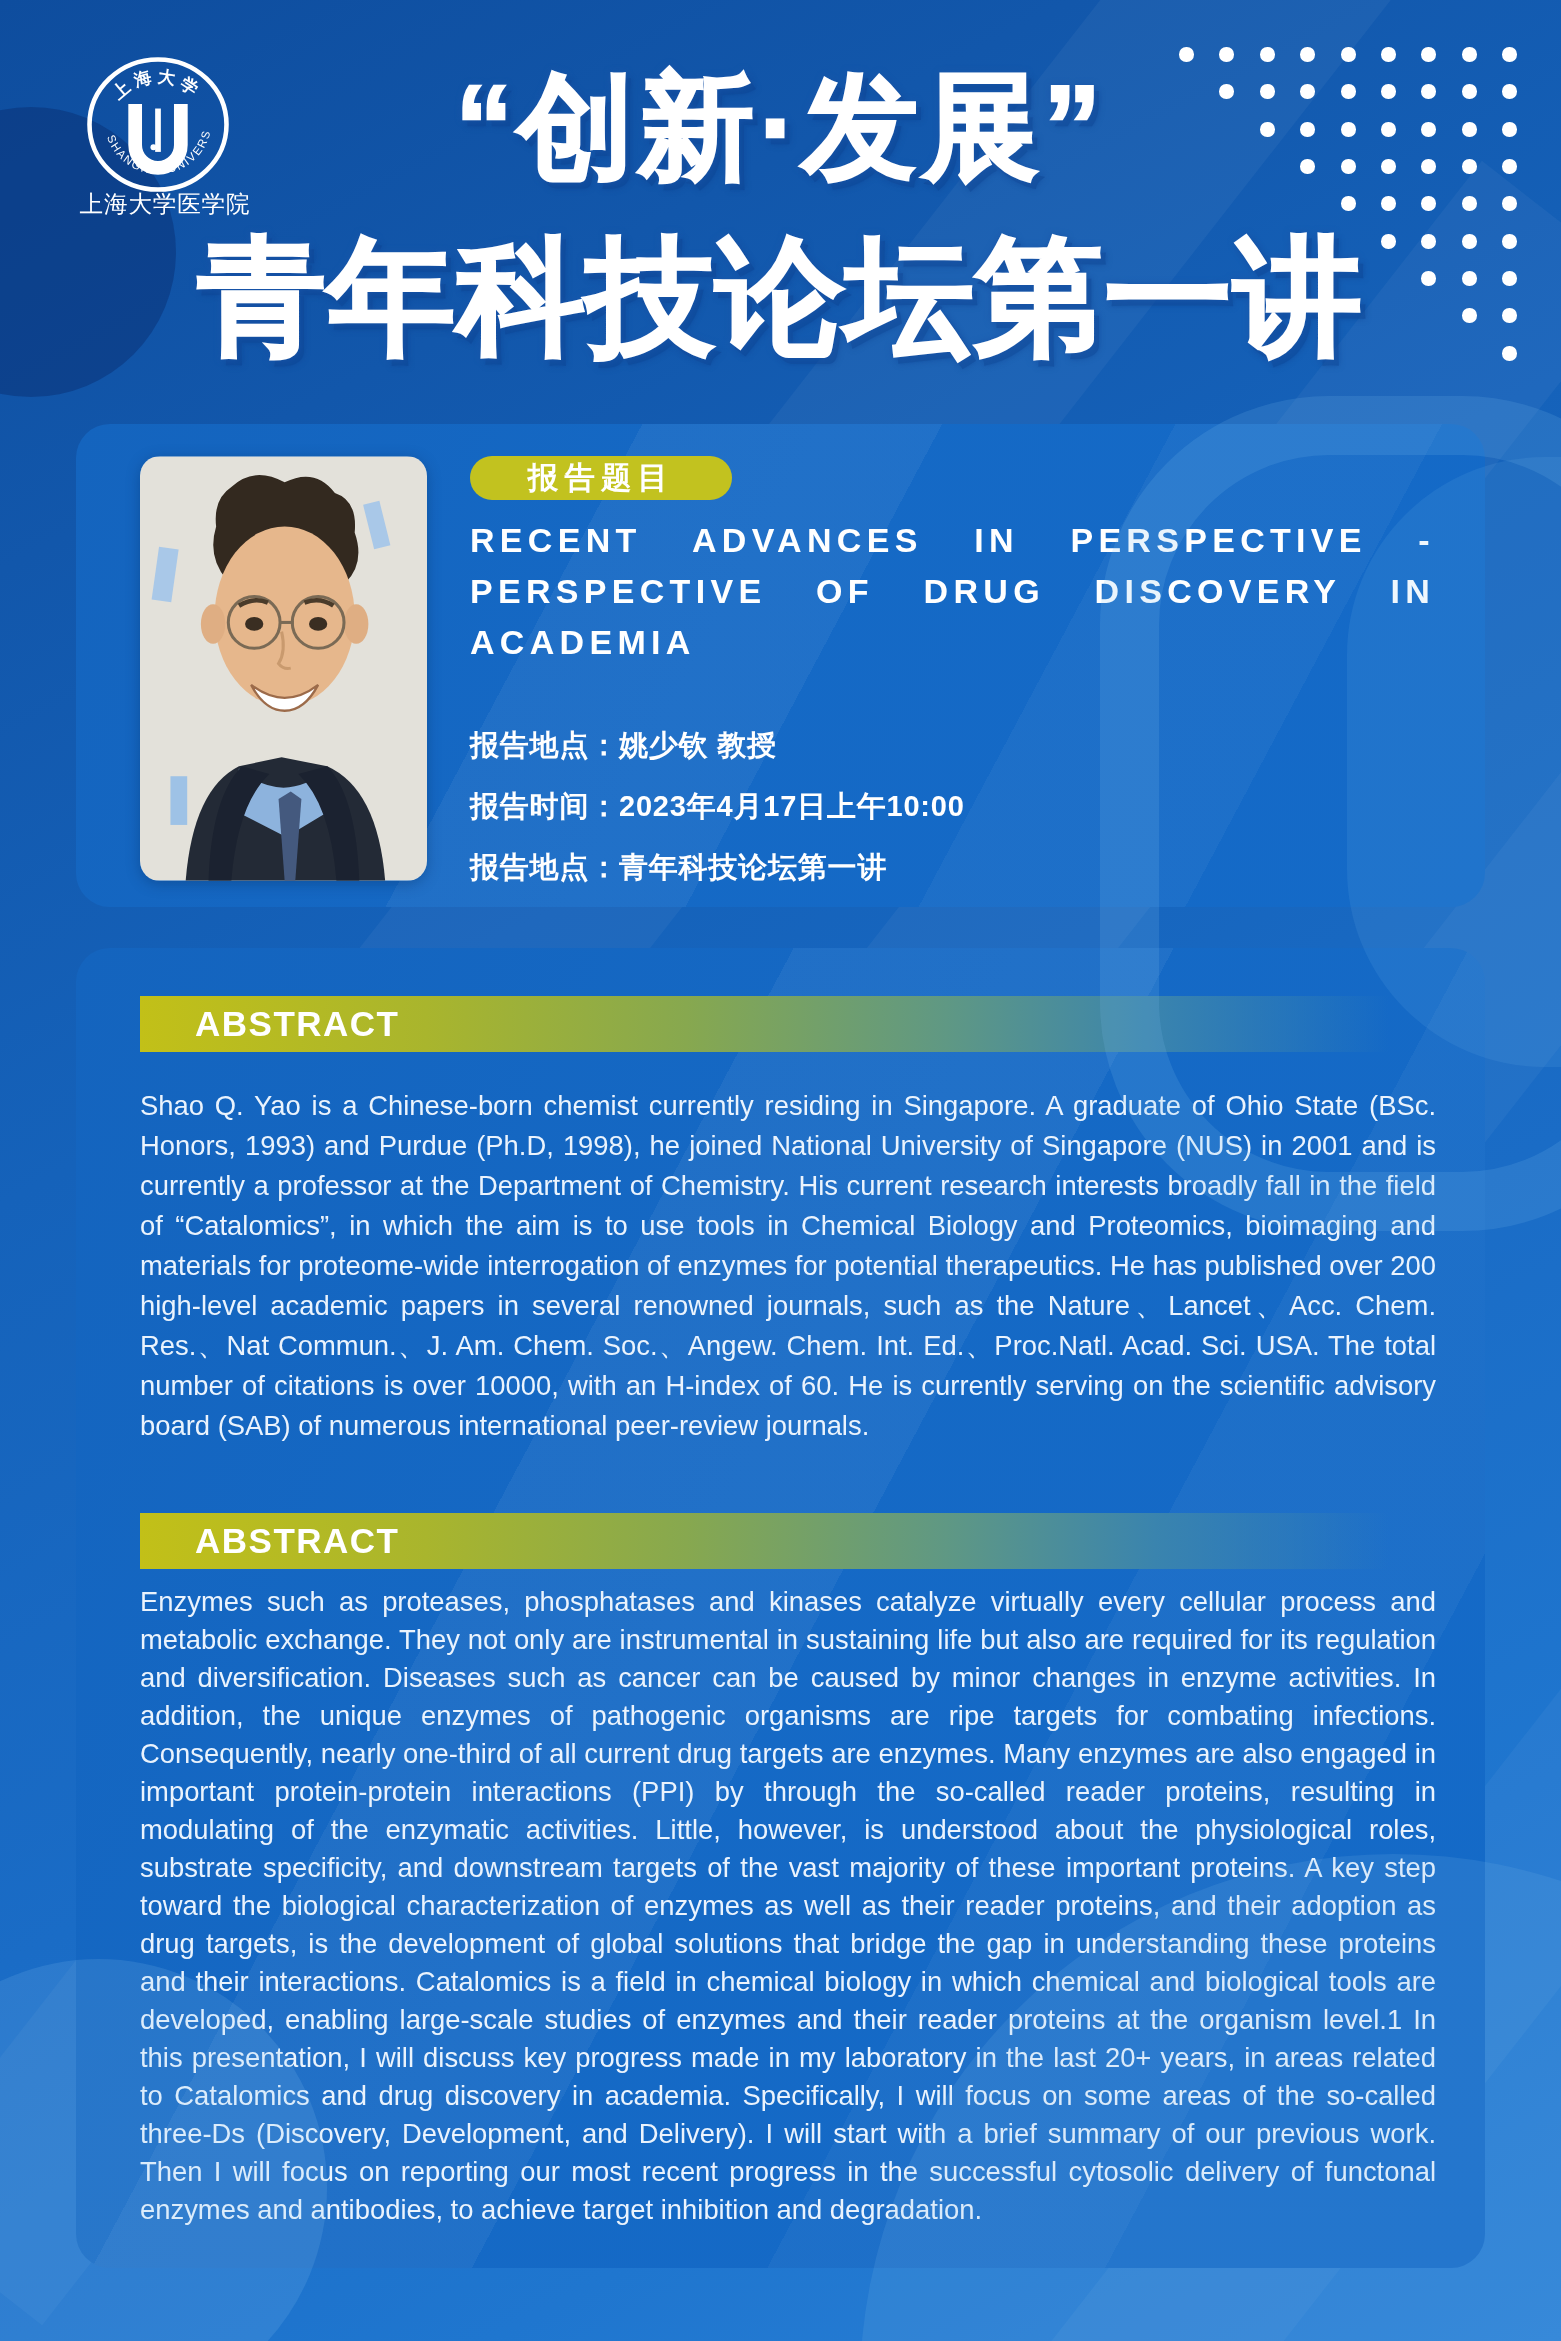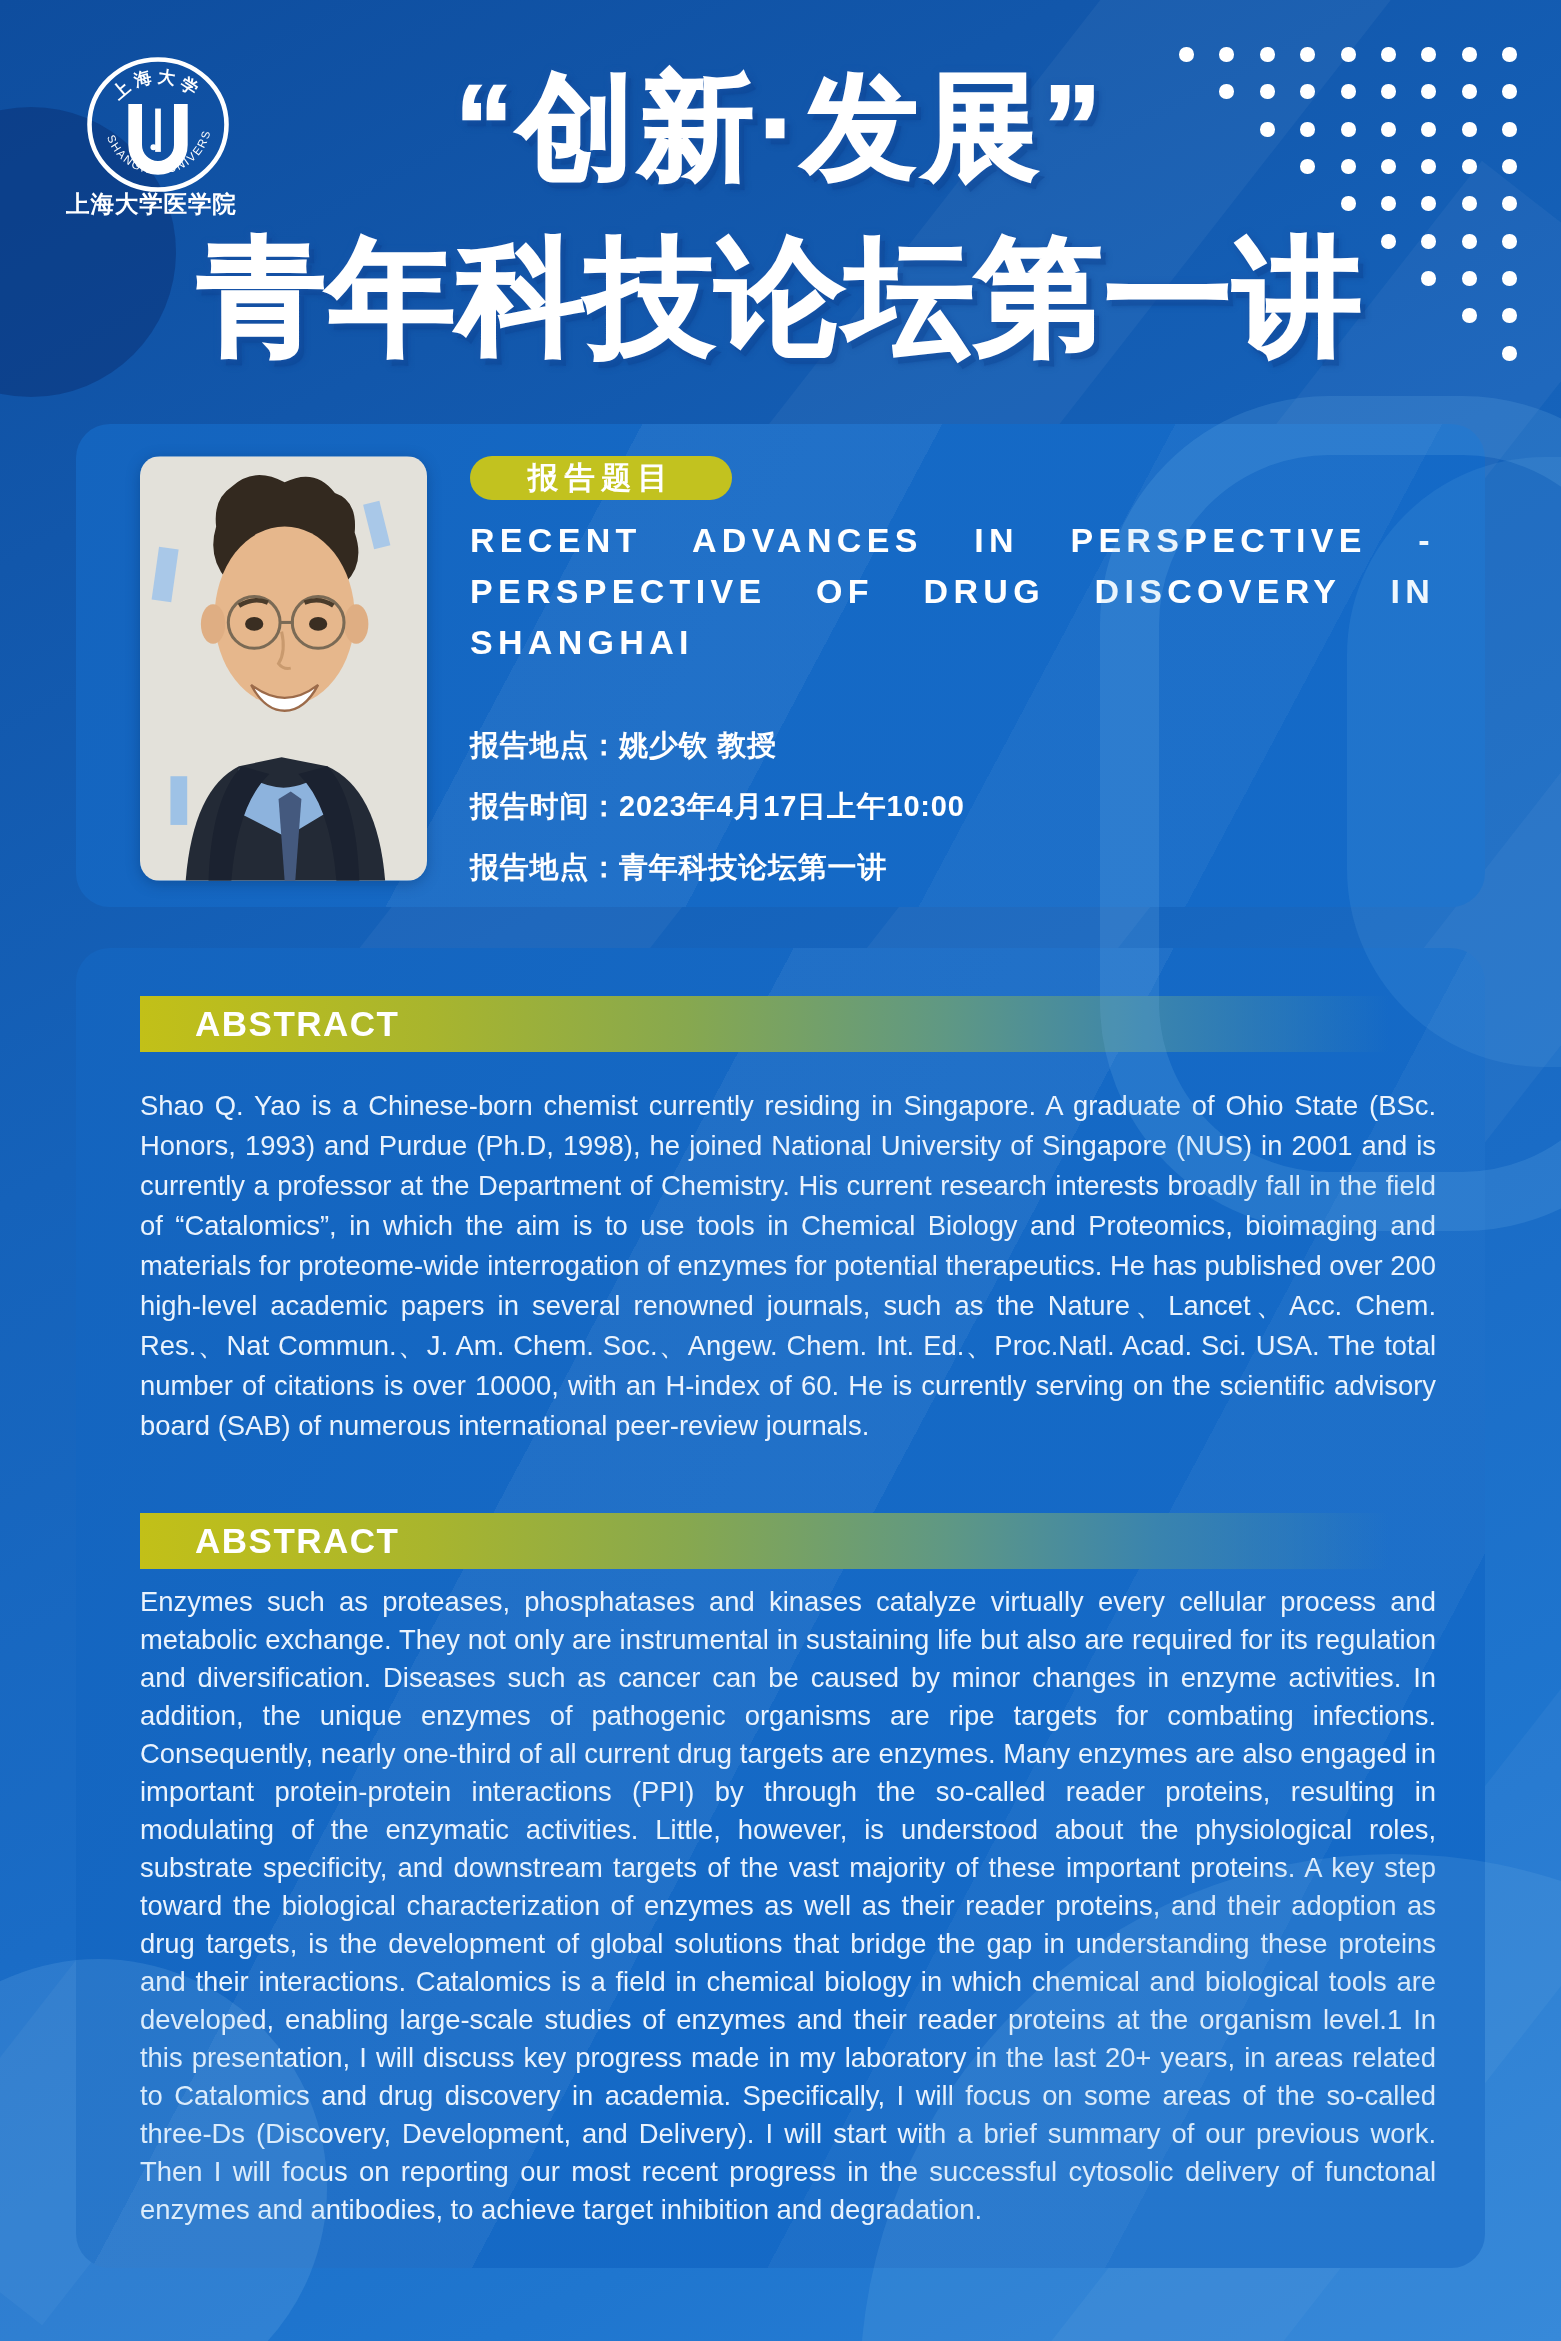--- a/index.html
+++ b/index.html
@@ -24,21 +24,21 @@
   .c-light-bl{left:-130px;top:1959px;width:457px;height:457px;background:rgba(140,198,242,0.16);}
   .swoosh-right{position:absolute;right:-130px;top:396px;width:473px;height:717px;border:59px solid rgba(125,188,236,0.17);border-radius:229px;pointer-events:none;}
   .swoosh-right2{position:absolute;right:-259px;top:457px;width:473px;height:610px;background:rgba(125,188,236,0.12);border-radius:198px;pointer-events:none;}
   .c-br{position:absolute;right:-366px;bottom:-579px;width:1067px;height:1067px;border-radius:50%;background:rgba(125,188,236,0.15);pointer-events:none;}
   .decor-top{z-index:4;}
   
   .dots{position:absolute;left:1179px;top:47px;width:343px;height:320px;z-index:2;pointer-events:none;}
   .dots i{position:absolute;width:14.5px;height:14.5px;border-radius:50%;background:#ffffff;display:block;}
   
   .logo-wrap{position:absolute;left:78px;top:56px;z-index:5;text-align:center;width:160px;}
-  .org-name{position:absolute;left:66px;top:188px;width:198px;z-index:5;color:#ffffff;font-size:23.6px;font-weight:bold;letter-spacing:0.8px;white-space:nowrap;}
+  .org-name{position:absolute;left:66px;top:188px;width:198px;z-index:5;color:#ffffff;font-size:23.6px;font-weight:normal;letter-spacing:0.8px;white-space:nowrap;text-align:center;}
   .cn-title{position:absolute;left:0;width:100%;text-align:center;z-index:5;
     font-weight:900;color:#ffffff;
     -webkit-text-stroke:2.3px #ffffff;
     filter:drop-shadow(0 0 3px rgba(25,85,170,0.95)) drop-shadow(5.3px 6.1px 0 rgba(11,62,140,0.45));
     white-space:nowrap;}
   .cn-line1{top:50px;font-size:116px;letter-spacing:4.6px;}
   .cn-line2{top:212px;font-size:128px;letter-spacing:1.5px;}
   
   .card{position:absolute;left:76px;width:1409px;background:linear-gradient(118deg,#1464be 0%,#1569c5 45%,#146ac8 100%);border-radius:34px;z-index:1;overflow:hidden;}
   .card::before{content:"";position:absolute;inset:0;
@@ -176,21 +176,21 @@
     </svg>
   </div>
 
   <div class="badge" id="badge" style="background: rgb(194, 194, 31);">
     <span>报告题目</span>
   </div>
 
   <div class="talk-title">
     <div class="justify">RECENT ADVANCES IN PERSPECTIVE -</div>
     <div class="justify">PERSPECTIVE OF DRUG DISCOVERY IN</div>
-    <div>SHANGHAI</div>
+    <div>ACADEMIA</div>
   </div>
 
   <div class="info">
     <div class="row">报告地点：姚少钦 教授</div>
     <div class="row">报告时间：2023年4月17日上午10:00</div>
     <div class="row">报告地点：青年科技论坛第一讲</div>
   </div>
 
   <div class="card card-main"></div>
 

